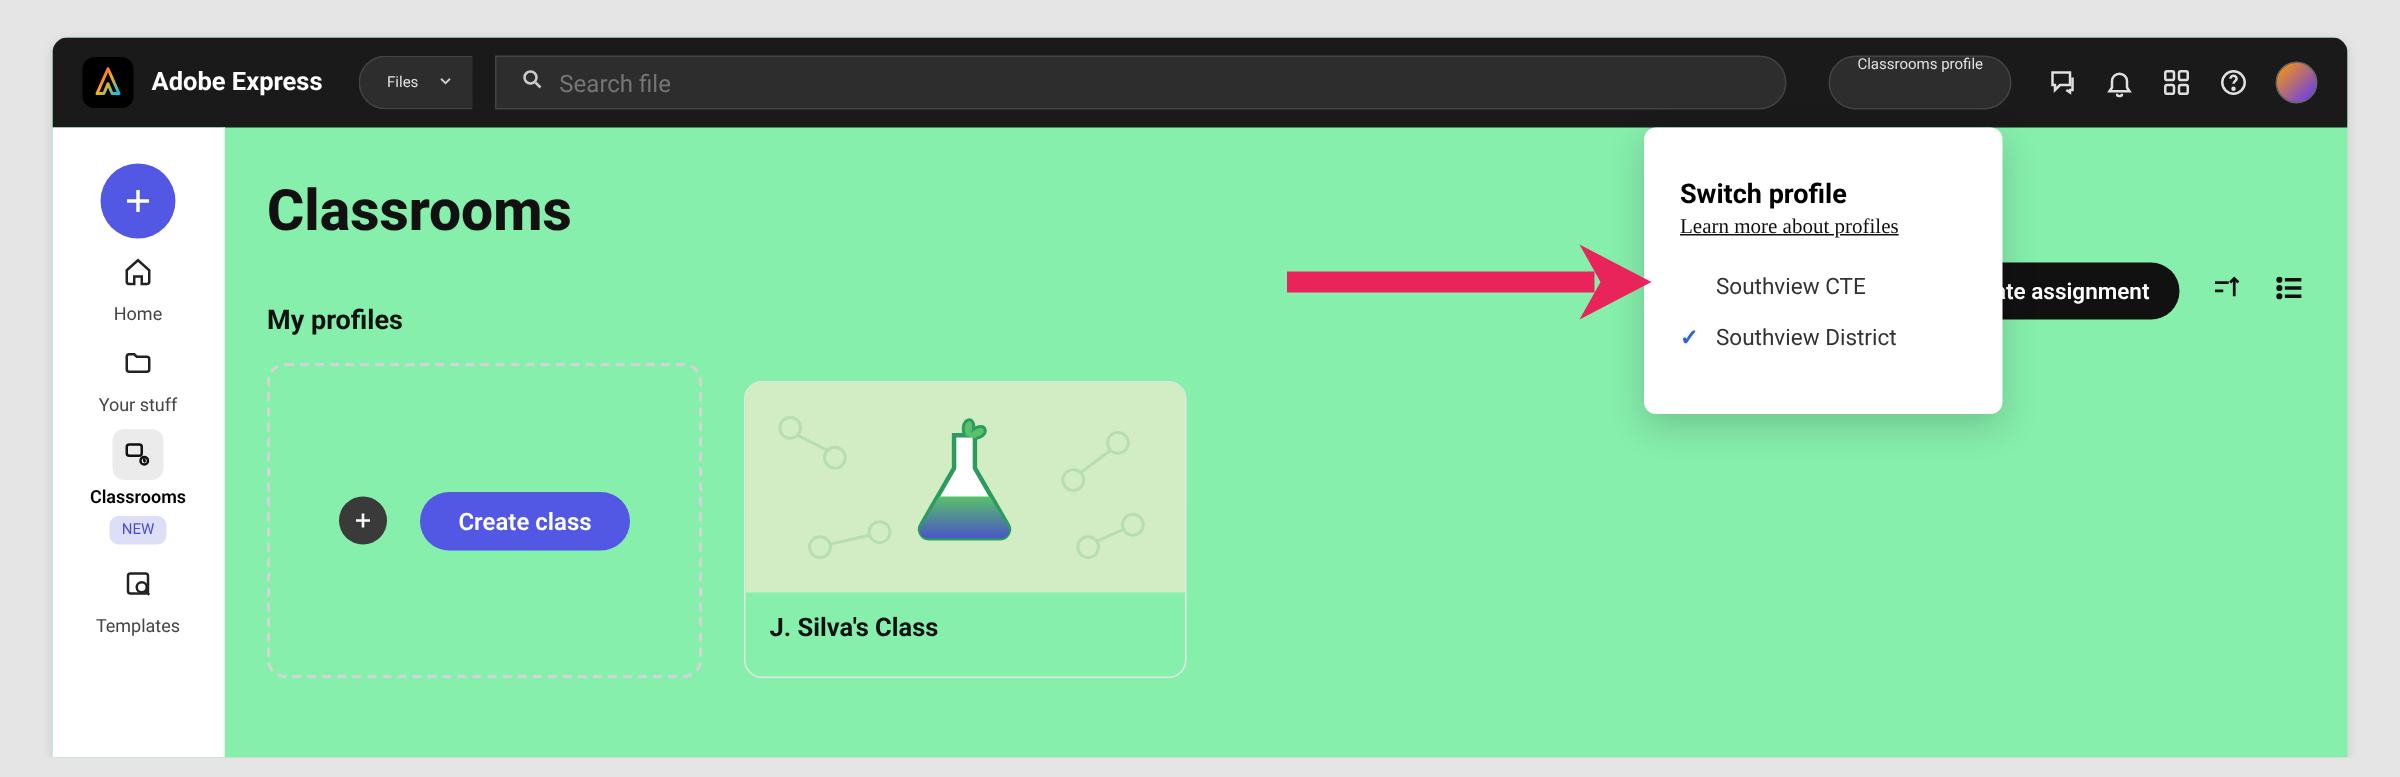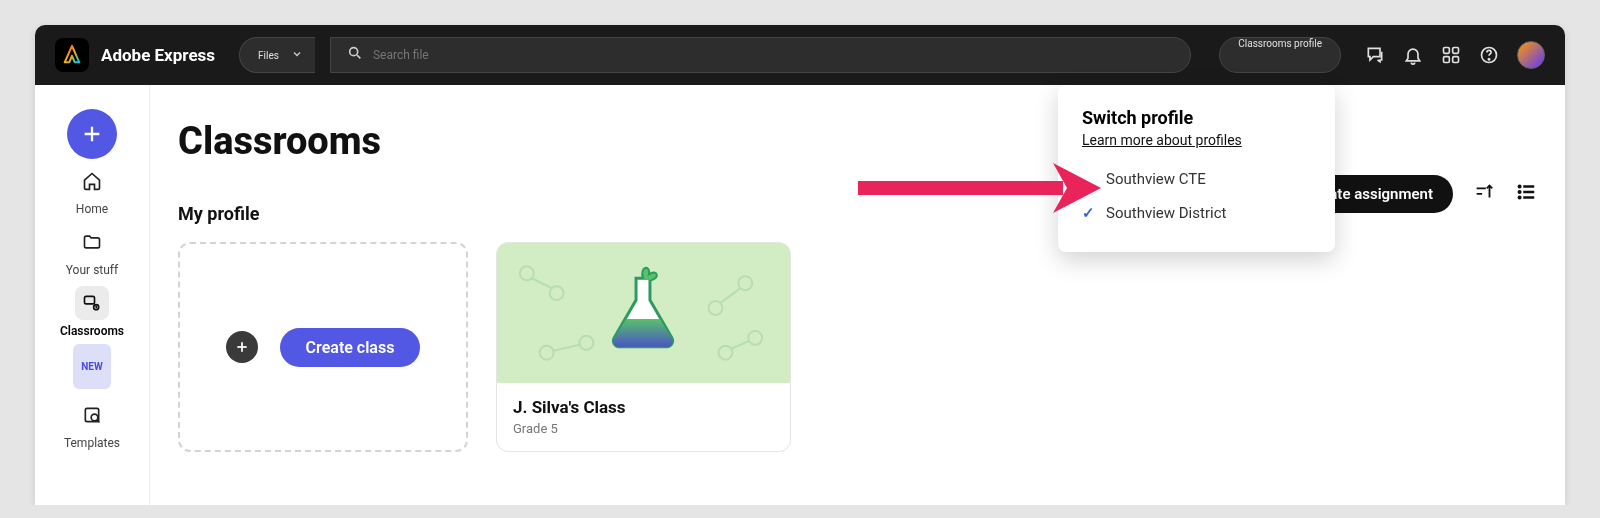--- a/index.html
+++ b/index.html
@@ -1,65 +1,65 @@
 <!DOCTYPE html>
 <html><head>
   <meta charset="utf-8">
   <style>
     * { box-sizing: border-box; margin: 0; padding: 0; font-family: -apple-system, BlinkMacSystemFont, "Segoe UI", Roboto, Helvetica, Arial, sans-serif; }
     body { background: #e5e5e5; display: flex; align-items: flex-start; justify-content: center; padding: 25px 0 0 0; overflow: hidden; }
-    .app-frame { width: 1530px; height: 480px; background: #ffffff; border-radius: 10px 10px 0 0; overflow: hidden; position: relative; box-shadow: 0 2px 8px rgba(0,0,0,0.1); }
+    .app-frame { width: 1530px; height: 480px; background: #86efac; border-radius: 10px 10px 0 0; overflow: hidden; position: relative; box-shadow: 0 2px 8px rgba(0,0,0,0.1); }
 
     
     .topbar { height: 60px; background: #1a1a1a; display: flex; align-items: center; padding: 0 20px; gap: 16px; }
     .logo-wrap { display: flex; align-items: center; gap: 12px; }
     .logo-icon { width: 34px; height: 34px; border-radius: 8px; background: #000; display: flex; align-items: center; justify-content: center; }
     .logo-icon svg { width: 22px; height: 22px; }
     .logo-text { color: #fff; font-weight: 700; font-size: 17px; }
     .files-dd { background: #2d2d2d; border: 1px solid #444; color: #e0e0e0; height: 36px; border-radius: 18px 0 0 18px; padding: 0 36px 0 18px; display: flex; align-items: center; font-size: 10px; position: relative; cursor: pointer; margin-left: 8px; border-right: none;}
     .files-dd .chev { position: absolute; right: 12px; }
     .search-wrap { flex: 1; background: #2d2d2d; border: 1px solid #444; height: 36px; border-radius: 0 18px 18px 0; display: flex; align-items: center; padding: 0 16px; gap: 10px; margin-left: -1px;}
-    .search-wrap input { background: transparent; border: none; outline: none; color: #e0e0e0; font-size: 12px; flex: 1; }
+    .search-wrap input { background: transparent; border: none; outline: none; color: #e0e0e0; font-size: 16px; flex: 1; }
     .profile-btn { background: #2d2d2d; border: 1px solid #444; color: #e0e0e0; height: 36px; border-radius: 18px; padding: 0 18px; font-size: 10px; cursor: pointer; margin-left: 12px;}
     .top-icons { display: flex; align-items: center; gap: 18px; margin-left: 8px; color: #e0e0e0; }
     .top-icons > span { cursor: pointer; display:flex; align-items:center; justify-content:center;}
     .avatar { width: 28px; height: 28px; border-radius: 50%; background: linear-gradient(135deg,#ff9a00,#5b37ff); border: 1px solid #666; }
 
     
     .content { display: flex; height: calc(100% - 60px); }
     .sidebar { width: 115px; background: #fff; border-right: 1px solid #eee; display: flex; flex-direction: column; align-items: center; padding-top: 24px; gap: 1px; }
     .sb-add { width: 50px; height: 50px; border-radius: 50%; background: #5258e4; color: #fff; display: flex; align-items: center; justify-content: center; font-size: 26px; cursor: pointer; }
     .sb-item { display: flex; flex-direction: column; align-items: center; gap: 4px; font-size: 12px; color: #444; cursor: pointer; padding: 4px 0; width:100%;}
     .sb-item .ic-wrap { width: 34px; height: 34px; display: flex; align-items: center; justify-content: center; border-radius: 8px; }
     .sb-item.active .ic-wrap { background: #ebebeb; }
     .sb-item.active { font-weight: 600; color:#000;}
-    .new-badge { background: #dddff8; color: #4b4bdf; font-size: 10px; font-weight: 700; padding: 17px 8px; border-radius: 6px; margin-top: 2px; text-align: right; }
+    .new-badge { background: #dddff8; color: #4b4bdf; font-size: 10px; font-weight: 400; padding: 4px 8px; border-radius: 6px; margin-top: 2px; text-align: right; }
 
     .main { flex: 1; padding: 34px 28px; position: relative; }
     .page-title { font-size: 38px; font-weight: 800; color: #111; margin-bottom: 40px; }
     .action-row { position: absolute; top: 90px; right: 28px; display: flex; align-items: center; gap: 20px; }
     .create-assign { background: #111; color: #fff; border-radius: 22px; padding: 10px 20px; font-size: 15px; font-weight: 600; cursor: pointer; }
     .sort-btn, .list-btn { cursor: pointer; color: #222; }
 
     .section-h { font-size: 18px; font-weight: 700; color: #111; margin-bottom: 18px; }
     .class-grid { display: flex; gap: 28px; }
     .create-card { width: 290px; height: 210px; border: 2px dashed #d4d4d4; border-radius: 12px; display: flex; flex-direction: row; align-items: center; justify-content: center; gap: 22px; cursor: pointer; }
     .create-card .plus-circ { width: 32px; height: 32px; border-radius: 50%; background: #3a3a3a; color: #fff; display: flex; align-items: center; justify-content: center; font-size: 18px; }
     .create-card .cc-btn { background: #5258e4; color: #fff; border-radius: 22px; padding: 10px 26px; font-size: 16px; font-weight: 600; }
 
-    .class-card { width: 295px; border-radius: 12px; border: 1px solid #e5e5e5; overflow: hidden; cursor: pointer; }
+    .class-card { width: 295px; border-radius: 12px; border: 1px solid #e5e5e5; overflow: hidden; cursor: pointer; margin-top: 12px; }
     .class-thumb { height: 140px; background: #d2ecc4; position: relative; display:flex; align-items:center; justify-content:center;}
     .class-info { padding: 14px 16px; }
     .class-name { font-size: 17px; font-weight: 700; color: #111; }
     .class-sub { font-size: 13px; color: #777; margin-top: 4px; }
 
     
-    .popover { position: absolute; top: 60px; right: 230px; width: 277px; background: #fff; border-radius: 8px; box-shadow: 0 8px 24px rgba(0,0,0,0.18); padding: 22px 24px; z-index: 50; }
+    .popover { position: absolute; top: 60px; right: 230px; width: 239px; background: #fff; border-radius: 8px; box-shadow: 0 8px 24px rgba(0,0,0,0.18); padding: 34px 24px; z-index: 50; }
     .pop-title { font-size: 18px; font-weight: 700; margin-bottom: 4px; }
-    .pop-link { font-size: 14px; text-decoration: underline; color: #111; cursor: pointer; display: block; margin-bottom: 14px; }
+    .pop-link { font-size: 14px; text-decoration: underline; color: #111; cursor: pointer; display: block; margin-bottom: 14px; font-family: Liberation Serif, serif; }
     .pop-item { display: flex; align-items: center; gap: 10px; padding: 8px 0; cursor: pointer; font-size: 15px; color: #333; }
     .pop-item .chk { width: 14px; color: #3162d9; font-weight:700;}
 
     
     .arrow-annot { position: absolute; top: 128px; left: 818px; z-index: 60; pointer-events: none; }
   </style>
 </head>
 <body>
 
 <div class="app-frame">
@@ -207,21 +207,21 @@
               <circle cx="5" cy="6" r="1" fill="#111"></circle>
               <line x1="9" y1="6" x2="21" y2="6"></line>
               <circle cx="5" cy="12" r="1" fill="#111"></circle>
               <line x1="9" y1="12" x2="21" y2="12"></line>
               <circle cx="5" cy="18" r="1" fill="#111"></circle>
               <line x1="9" y1="18" x2="21" y2="18"></line>
             </svg>
         </span>
       </div>
 
-      <h2 class="section-h">My profile</h2>
+      <h2 class="section-h">My profiles</h2>
 
       <div class="class-grid">
         <div class="create-card">
           <span class="plus-circ">
             <svg width="14" height="14" viewBox="0 0 24 24" fill="none" stroke="#fff" stroke-width="3">
                 <line x1="12" y1="4" x2="12" y2="20"></line>
                 <line x1="4" y1="12" x2="20" y2="12"></line>
               </svg>
           </span>
           <span class="cc-btn">
@@ -255,21 +255,20 @@
                     <linearGradient id="fg" x1="0" y1="0" x2="0" y2="1">
                       <stop offset="0" stop-color="#58c16a"></stop>
                       <stop offset="1" stop-color="#4b55c4"></stop>
                     </linearGradient>
                   </defs>
               </g>
             </svg>
           </div>
           <div class="class-info">
             <div class="class-name">J. Silva's Class</div>
-            <div class="class-sub">Grade 5</div>
           </div>
         </div>
       </div>
     </div>
   </div>
 
   <div class="popover">
     <div class="pop-title">Switch profile</div>
     <a class="pop-link">Learn more about profiles</a>
     <div class="pop-item">

